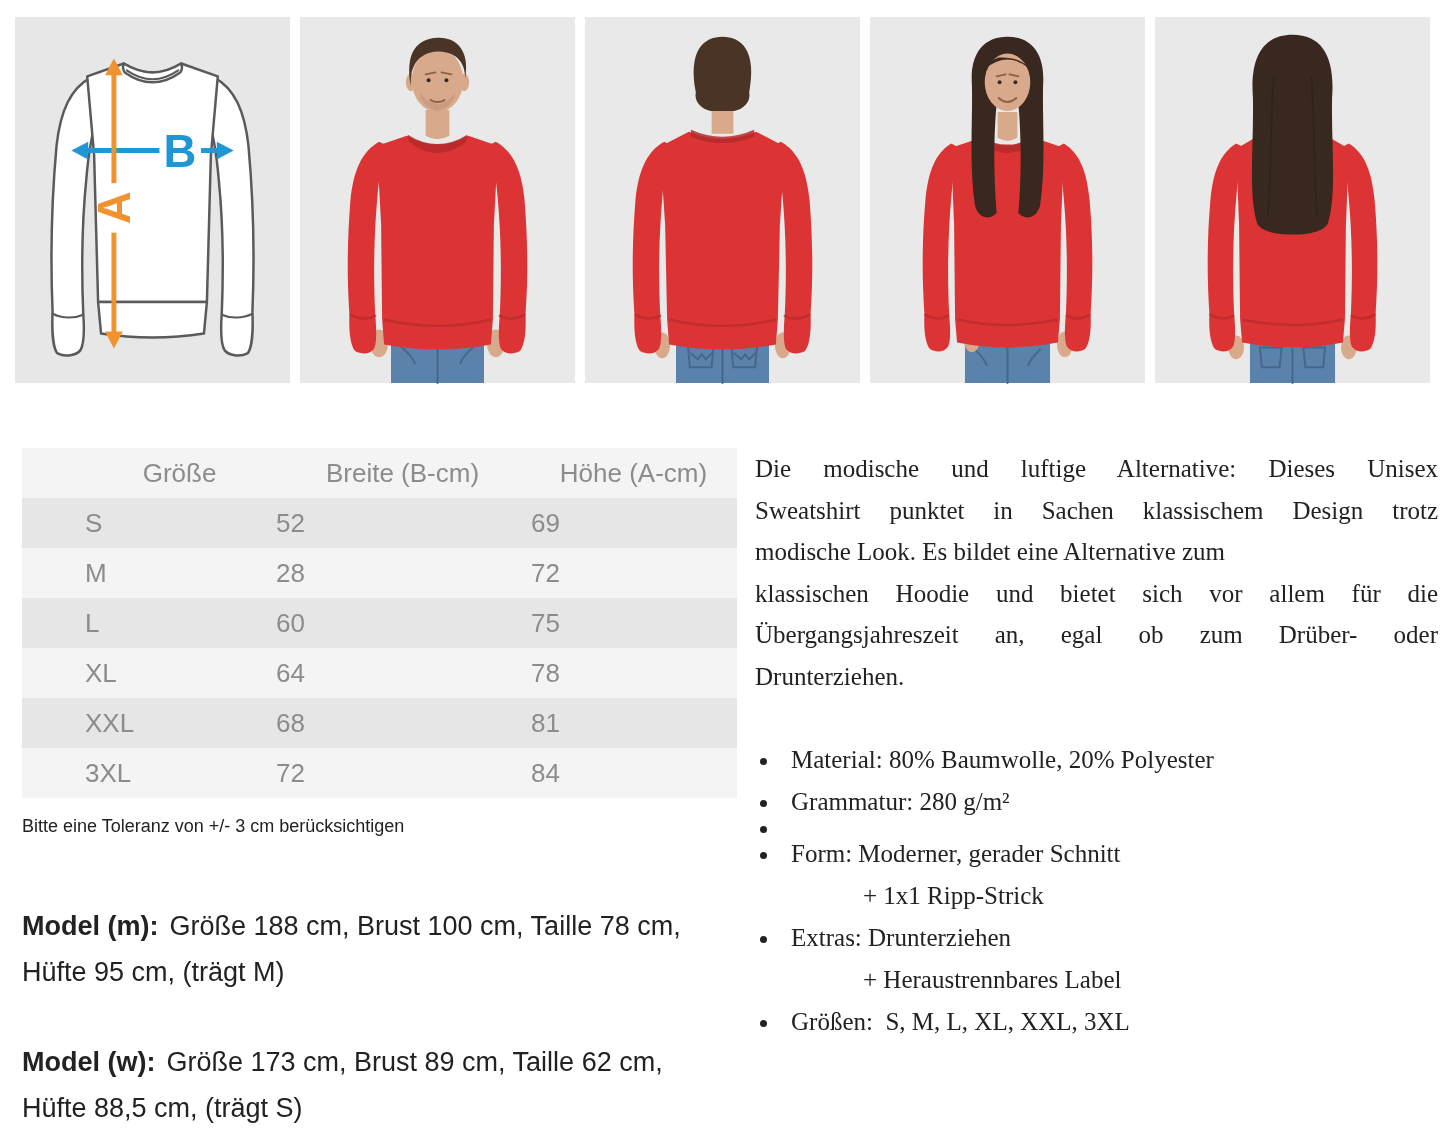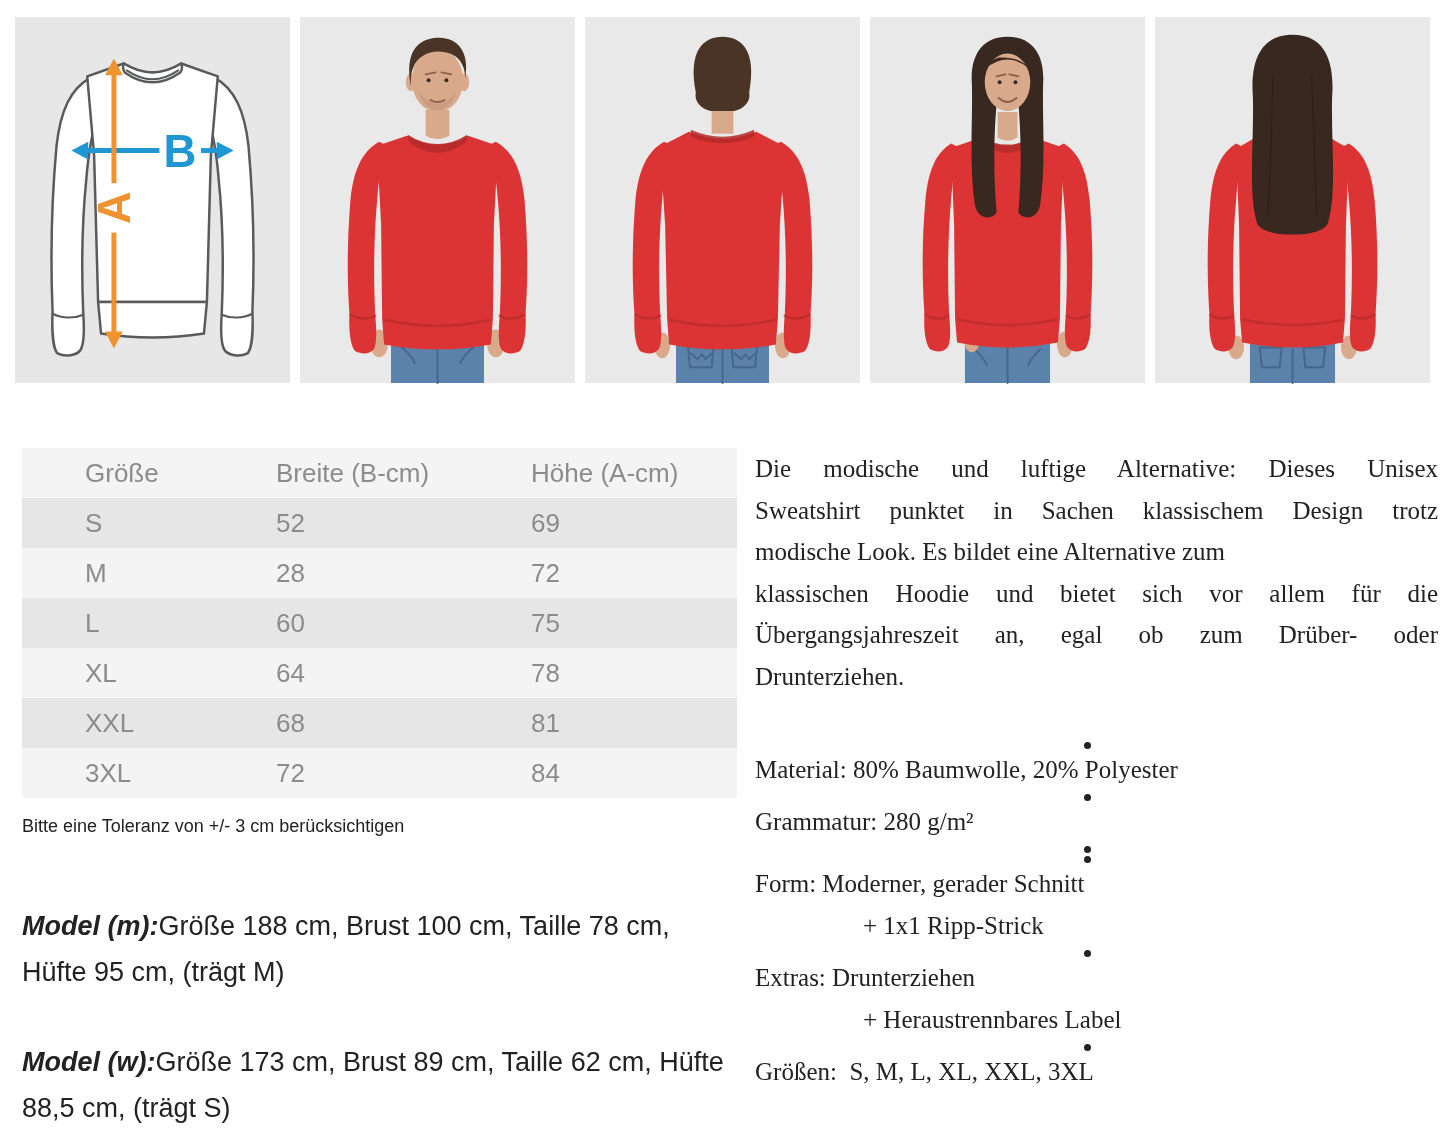--- a/index.html
+++ b/index.html
@@ -49,37 +49,37 @@
   .jeans{fill:var(--jeans-blue);}
   .jeansline{stroke:var(--jeans-blue-dark);stroke-width:2;fill:none;stroke-linecap:round;}
   .face{stroke:#8f6149;stroke-width:2;fill:none;stroke-linecap:round;}
   
   .content{display:flex;margin-top:63px;padding-left:22px;}
   .left-col{width:715px;flex:0 0 715px;}
   .right-col{width:683px;flex:0 0 683px;margin-left:18px;font-family:Liberation Serif, serif;}
   
   table.size-table{width:715px;border-collapse:collapse;table-layout:fixed;
     font-size:26px;color:var(--table-text);}
-  table.size-table th{font-weight:normal;text-align:left;height:50px;background:var(--table-row-light);}
+  table.size-table th{font-weight:normal;text-align:center;height:50px;background:var(--table-row-light);}
   table.size-table td{height:50px;}
   table.size-table th:first-child,table.size-table td:first-child{padding-left:63px;}
   table.size-table tbody tr:nth-child(odd){background:var(--table-row-dark);}
   table.size-table tbody tr:nth-child(even){background:var(--table-row-light);}
   .tolerance{margin:18px 0 0 0;font-size:18px;color:var(--text-dark);}
   .model-info{margin:66px 0 0 0;font-size:27px;line-height:46px;max-width:705px;color:var(--text-dark);}
   .model-info + .model-info{margin-top:44px;}
-  .model-label{font-weight:bold;margin-right:0;font-style:italic;}
+  .model-label{font-weight:bold;margin-right:11px;}
   
   .description{font-size:25px;line-height:41.5px;color:var(--text-dark);}
   .desc-line{text-align:left;}
   .desc-line.justify{text-align:justify;text-align-last:justify;}
   
   ul.specs{list-style:none;margin:42px 0 0 0;padding:0;font-size:25px;color:var(--text-dark);}
   ul.specs li{line-height:42px;}
-  .spec-row{display:flex;align-items:baseline;flex-direction:column;}
+  .spec-row{display:flex;align-items:baseline;}
   .dot{width:7px;height:7px;border-radius:50%;background:var(--text-dark);
     flex:0 0 7px;margin:0 24px 0 5px;align-self:center;margin-top:3px;}
   .spec-text{white-space:pre-wrap;}
   .spec-sub{padding-left:108px;white-space:pre-wrap;}
 </style>
 </head>
 <body>
 
 <div class="gallery">
 

